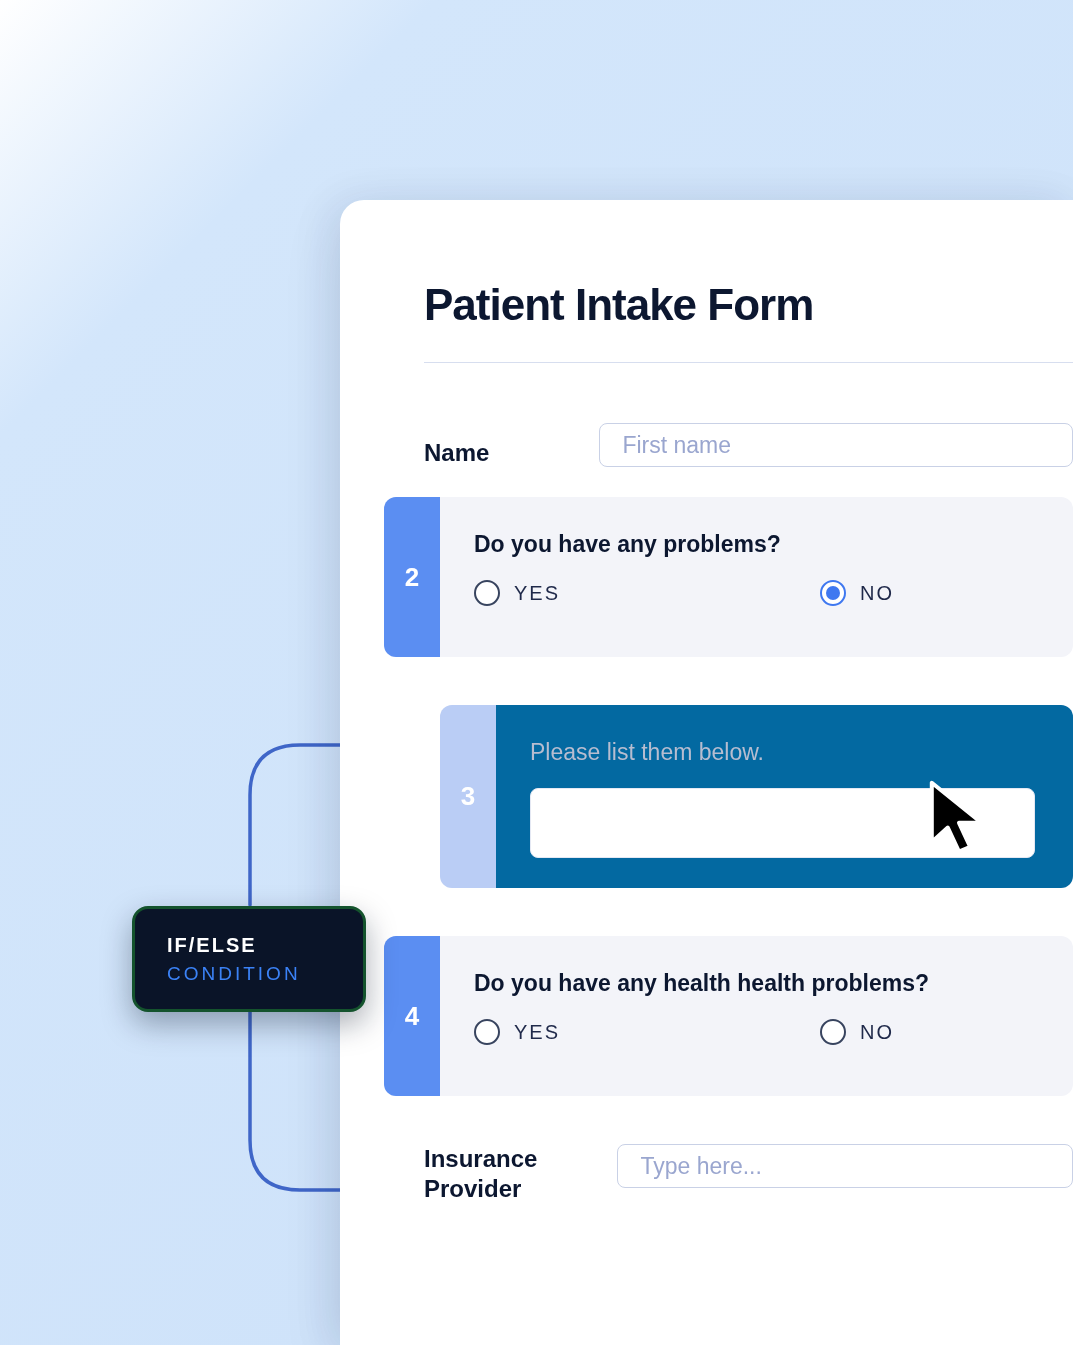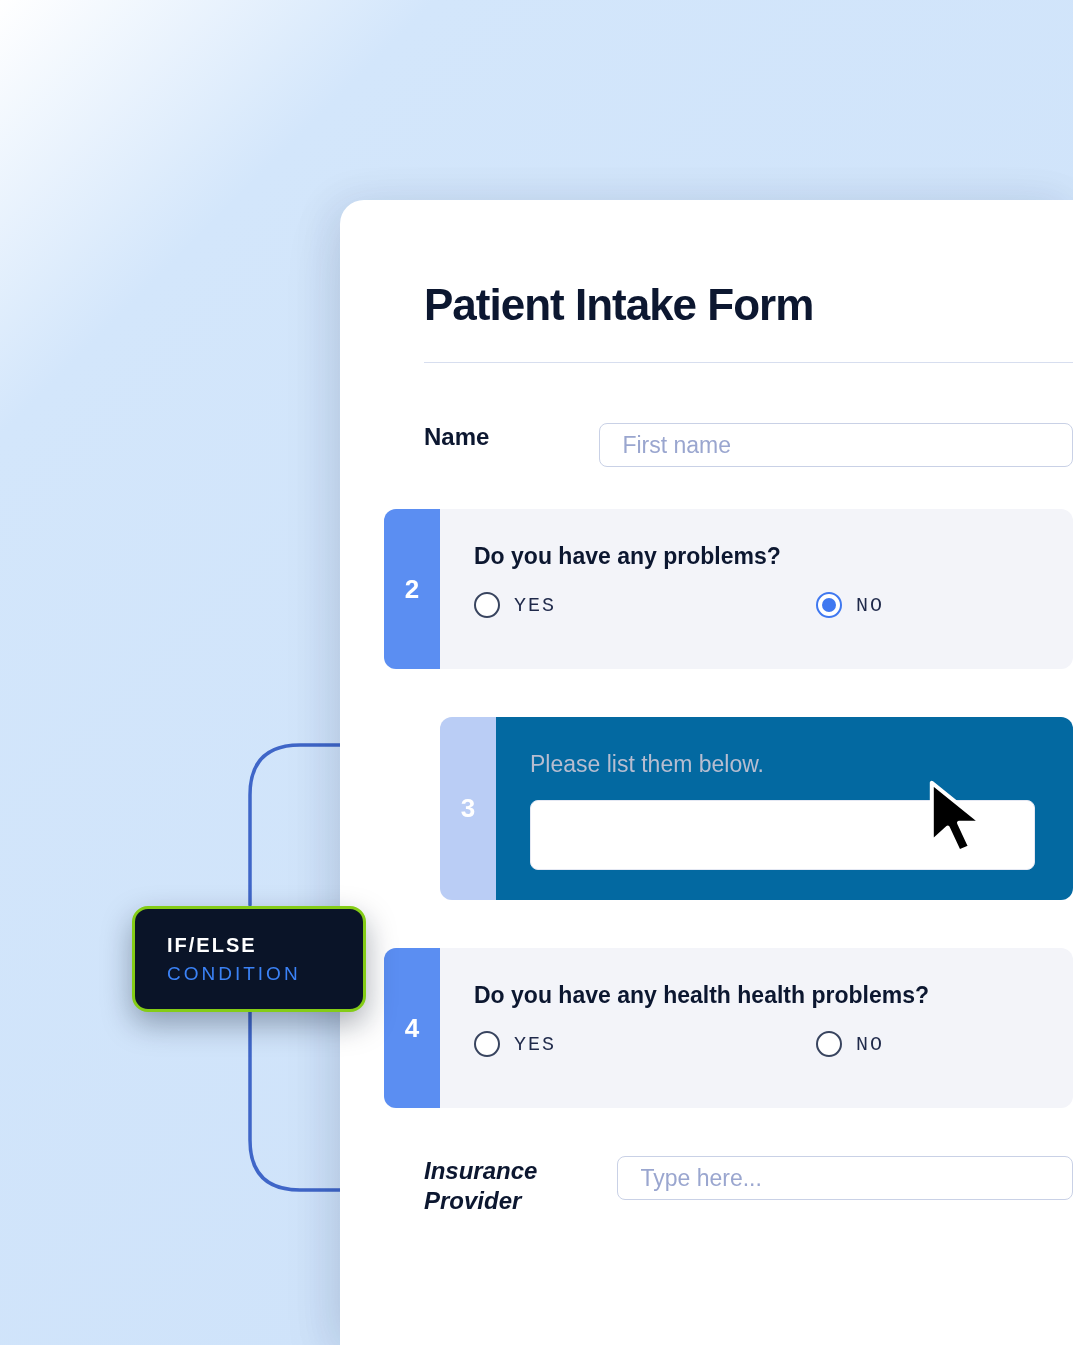--- a/index.html
+++ b/index.html
@@ -32,22 +32,22 @@
   }
 
   .title-rule {
     margin: 0 0 60px 84px;
     border: none;
     border-top: 1.5px solid #d7deef;
   }
 
   .name-row {
     display: flex;
-    align-items: flex-start;
-    margin: 0 0 42px 84px;
+    align-items: flex-end;
+    margin: 0 0 30px 84px;
     gap: 110px;
   }
   .field-label {
     font-size: 24px;
     font-weight: 700;
     color: #0c1730;
   }
   .text-input {
     border: 1.5px solid #c9d1e6;
     border-radius: 8px;
@@ -111,21 +111,20 @@
     gap: 260px;
   }
   .radio-opt {
     display: flex;
     align-items: center;
     gap: 14px;
     font-size: 20px;
     letter-spacing: 2px;
     color: #1f294a;
     font-weight: 500;
-    font-family: Liberation Mono, monospace;
   }
   .radio-circle {
     width: 26px; height: 26px;
     border: 2.5px solid #38445f;
     border-radius: 50%;
     display: inline-block;
     position: relative;
     background: #fff;
   }
   .radio-circle.selected {
@@ -150,40 +149,39 @@
     display: flex;
     align-items: flex-start;
     margin: 10px 0 0 84px;
     gap: 80px;
   }
   .insurance-label {
     font-size: 24px;
     font-weight: 700;
     color: #0c1730;
     line-height: 1.25;
-    font-style: italic;
   }
 
   
   .connector {
     position: absolute;
     top: 0; left: 0;
     width: 1073px; height: 1345px;
     pointer-events: none;
   }
 
   
   .condition-badge {
     position: absolute;
     top: 906px;
     left: 132px;
     width: 234px;
     height: 106px;
     background: #0a1428;
-    border: 3px solid #84cc16;
+    border: 3px solid #14532d;
     border-radius: 16px;
     color: #fff;
     display: flex;
     flex-direction: column;
     justify-content: center;
     padding-left: 32px;
     box-shadow: 0 12px 30px rgba(10, 20, 40, 0.35);
   }
   .condition-badge .line1 {
     font-size: 20px;

